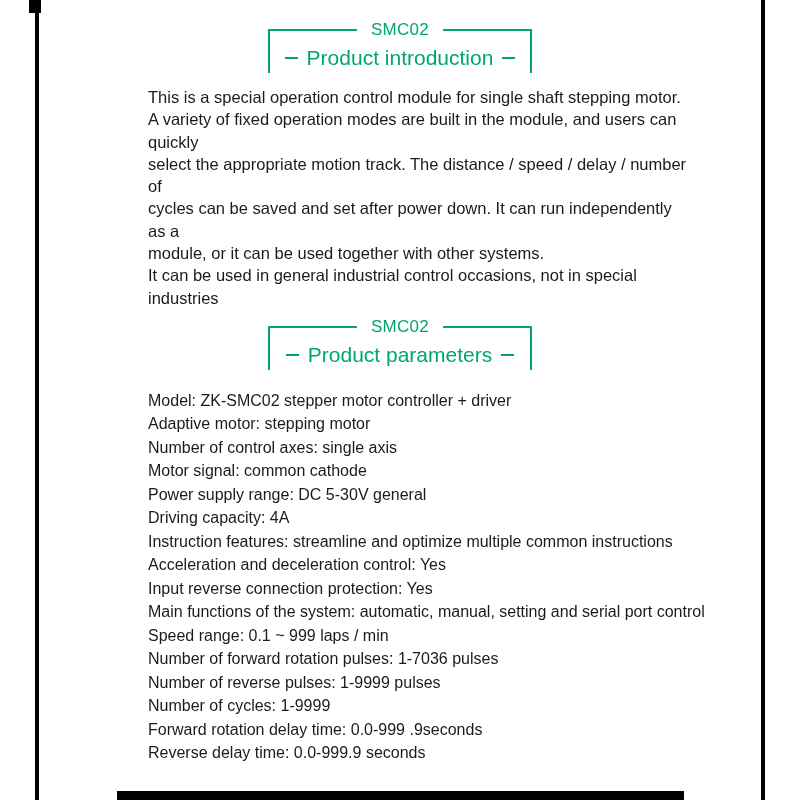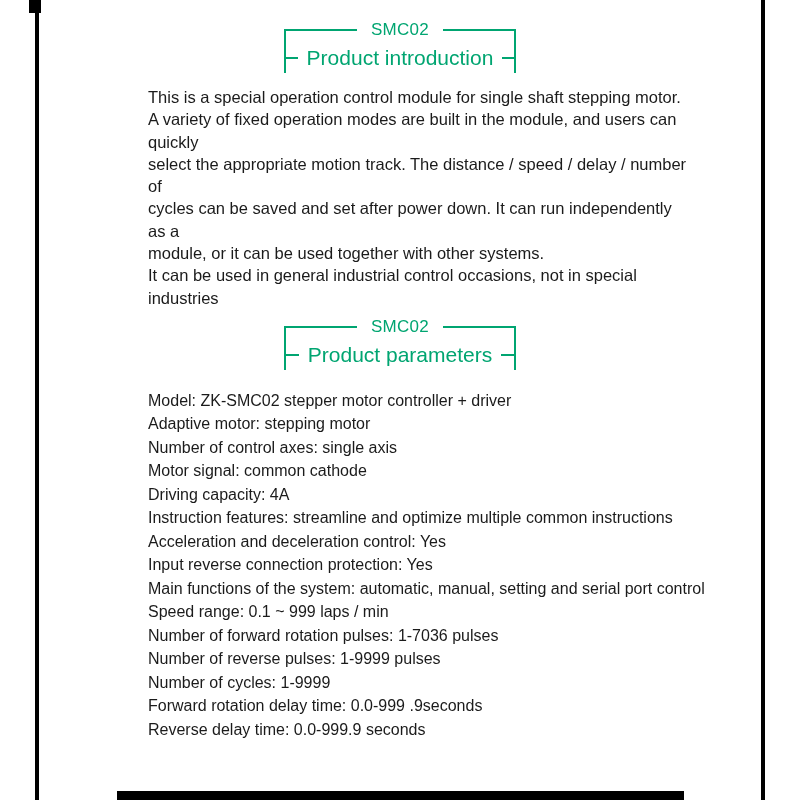--- a/index.html
+++ b/index.html
@@ -17,21 +17,21 @@
   
   .frame-left   { position: absolute; left: 35px;  top: 0;     width: 4px;   height: 800px; background: #000; }
   .frame-notch  { position: absolute; left: 29px;  top: 0;     width: 12px;  height: 13px;  background: #000; }
   .frame-right  { position: absolute; left: 761px; top: 0;     width: 4px;   height: 800px; background: #000; }
   .frame-bottom { position: absolute; left: 117px; top: 791px; width: 567px; height: 9px;   background: #000; }
 
   .section-intro  { padding-top: 20px; }
   .section-params { margin-top: 8px; }
 
   
-  .hdr { width: 232px; margin: 0 auto; }
+  .hdr { width: 264px; margin: 0 auto; }
   .hdr-top { display: flex; align-items: center; height: 20px; }
   .seg { flex: 1; height: 2px; background: var(--green); position: relative; }
   .seg::after { content: ""; position: absolute; top: 0; width: 2px; height: 44px; background: var(--green); }
   .seg-l::after { left: 0; }
   .seg-r::after { right: 0; }
   .tag { padding: 0 14px; color: var(--green); font-size: 17px; font-weight: 500; letter-spacing: 0.3px; }
   .hdr-title-row { display: flex; align-items: center; justify-content: center; margin-top: 5px; gap: 9px; }
   .dash { width: 13px; height: 2px; background: var(--green); }
   .hdr-title { color: var(--green); font-size: 21px; font-weight: 500; line-height: 26px; white-space: nowrap; text-align: right; }
 
@@ -89,20 +89,21 @@
         <h1 class="hdr-title">Product parameters</h1>
         <span class="dash"></span>
       </div>
     </div>
 
     <ul class="params-list">
         <li class="param-line">Model: ZK-SMC02 stepper motor controller + driver</li>
         <li class="param-line">Adaptive motor: stepping motor</li>
         <li class="param-line">Number of control axes: single axis</li>
         <li class="param-line">Motor signal: common cathode</li>
+        <li class="param-line">Power supply range: DC 5-30V general</li>
         <li class="param-line">Driving capacity: 4A</li>
         <li class="param-line">Instruction features: streamline and optimize multiple common instructions</li>
         <li class="param-line">Acceleration and deceleration control: Yes</li>
         <li class="param-line">Input reverse connection protection: Yes</li>
         <li class="param-line">Main functions of the system: automatic, manual, setting and serial port control</li>
         <li class="param-line">Speed range: 0.1 ~ 999 laps / min</li>
         <li class="param-line">Number of forward rotation pulses: 1-7036 pulses</li>
         <li class="param-line">Number of reverse pulses: 1-9999 pulses</li>
         <li class="param-line">Number of cycles: 1-9999</li>
         <li class="param-line">Forward rotation delay time: 0.0-999 .9seconds</li>

